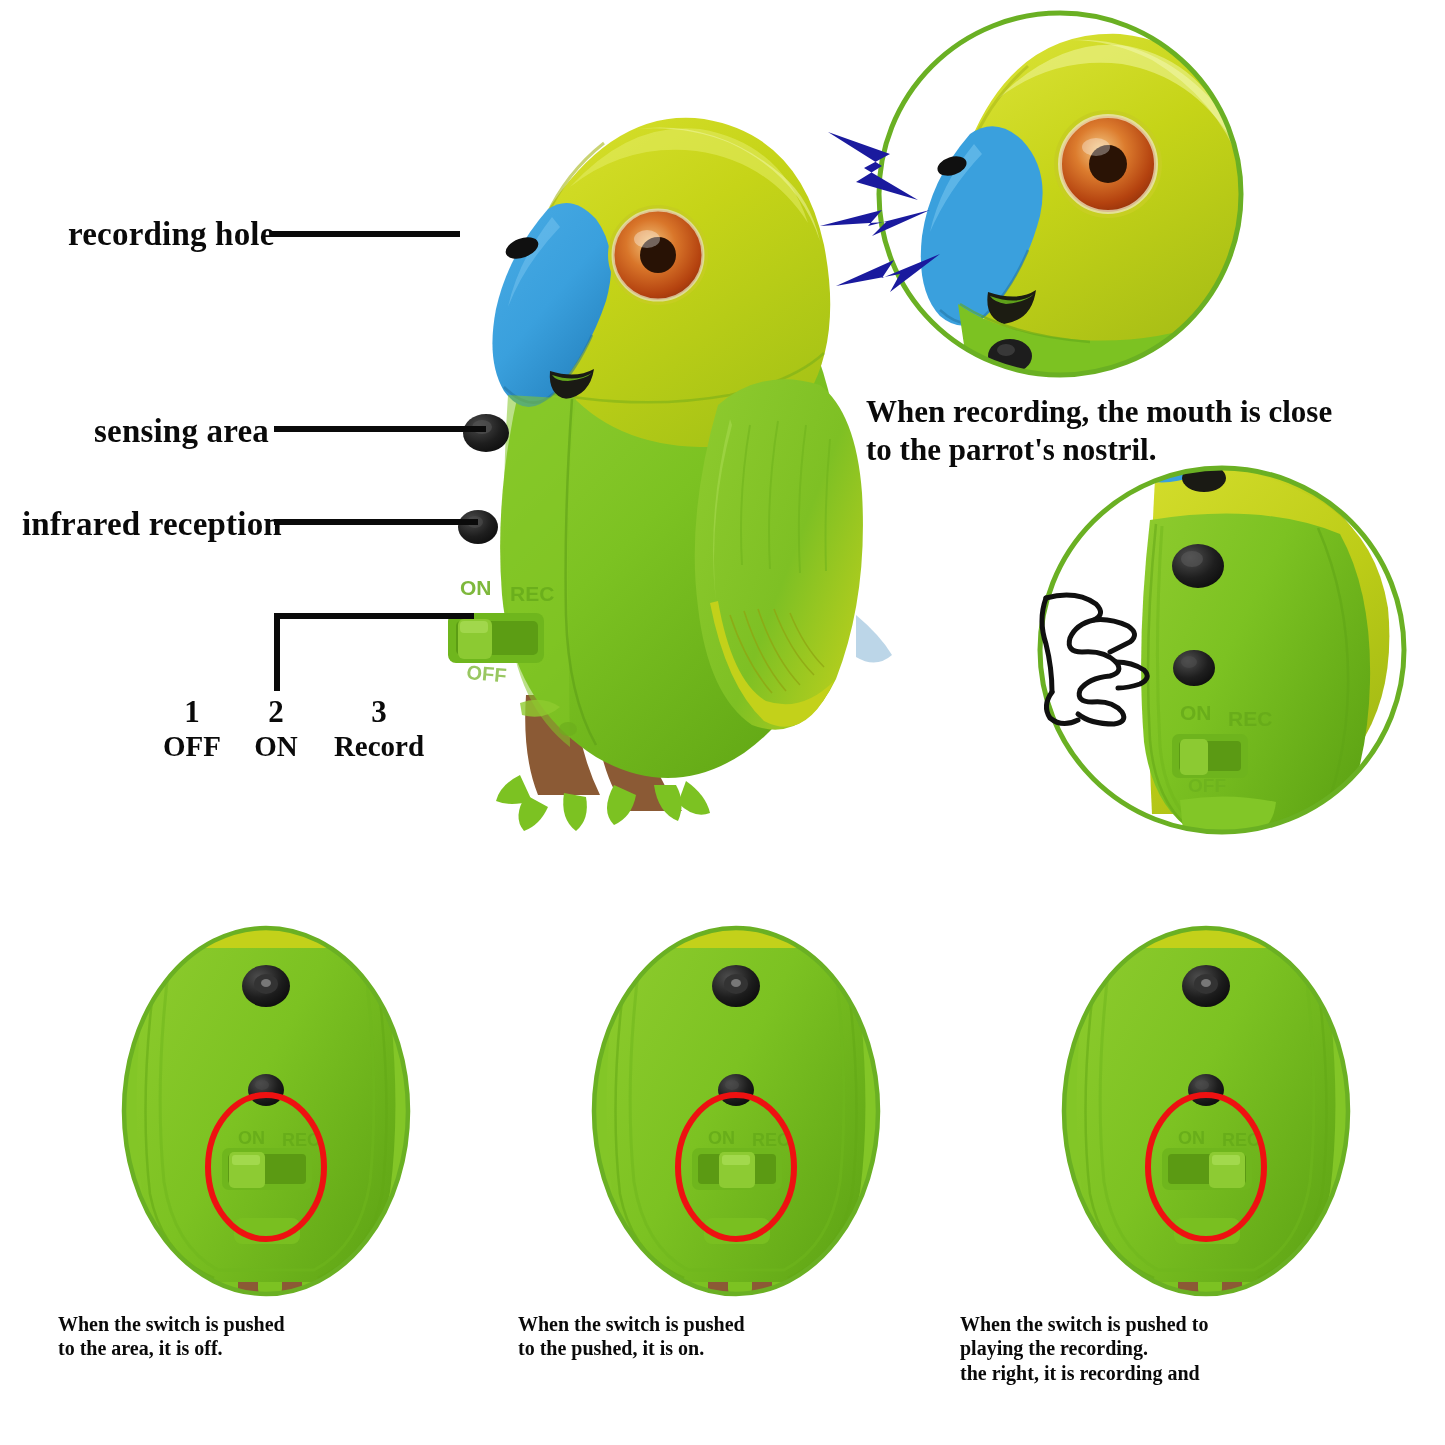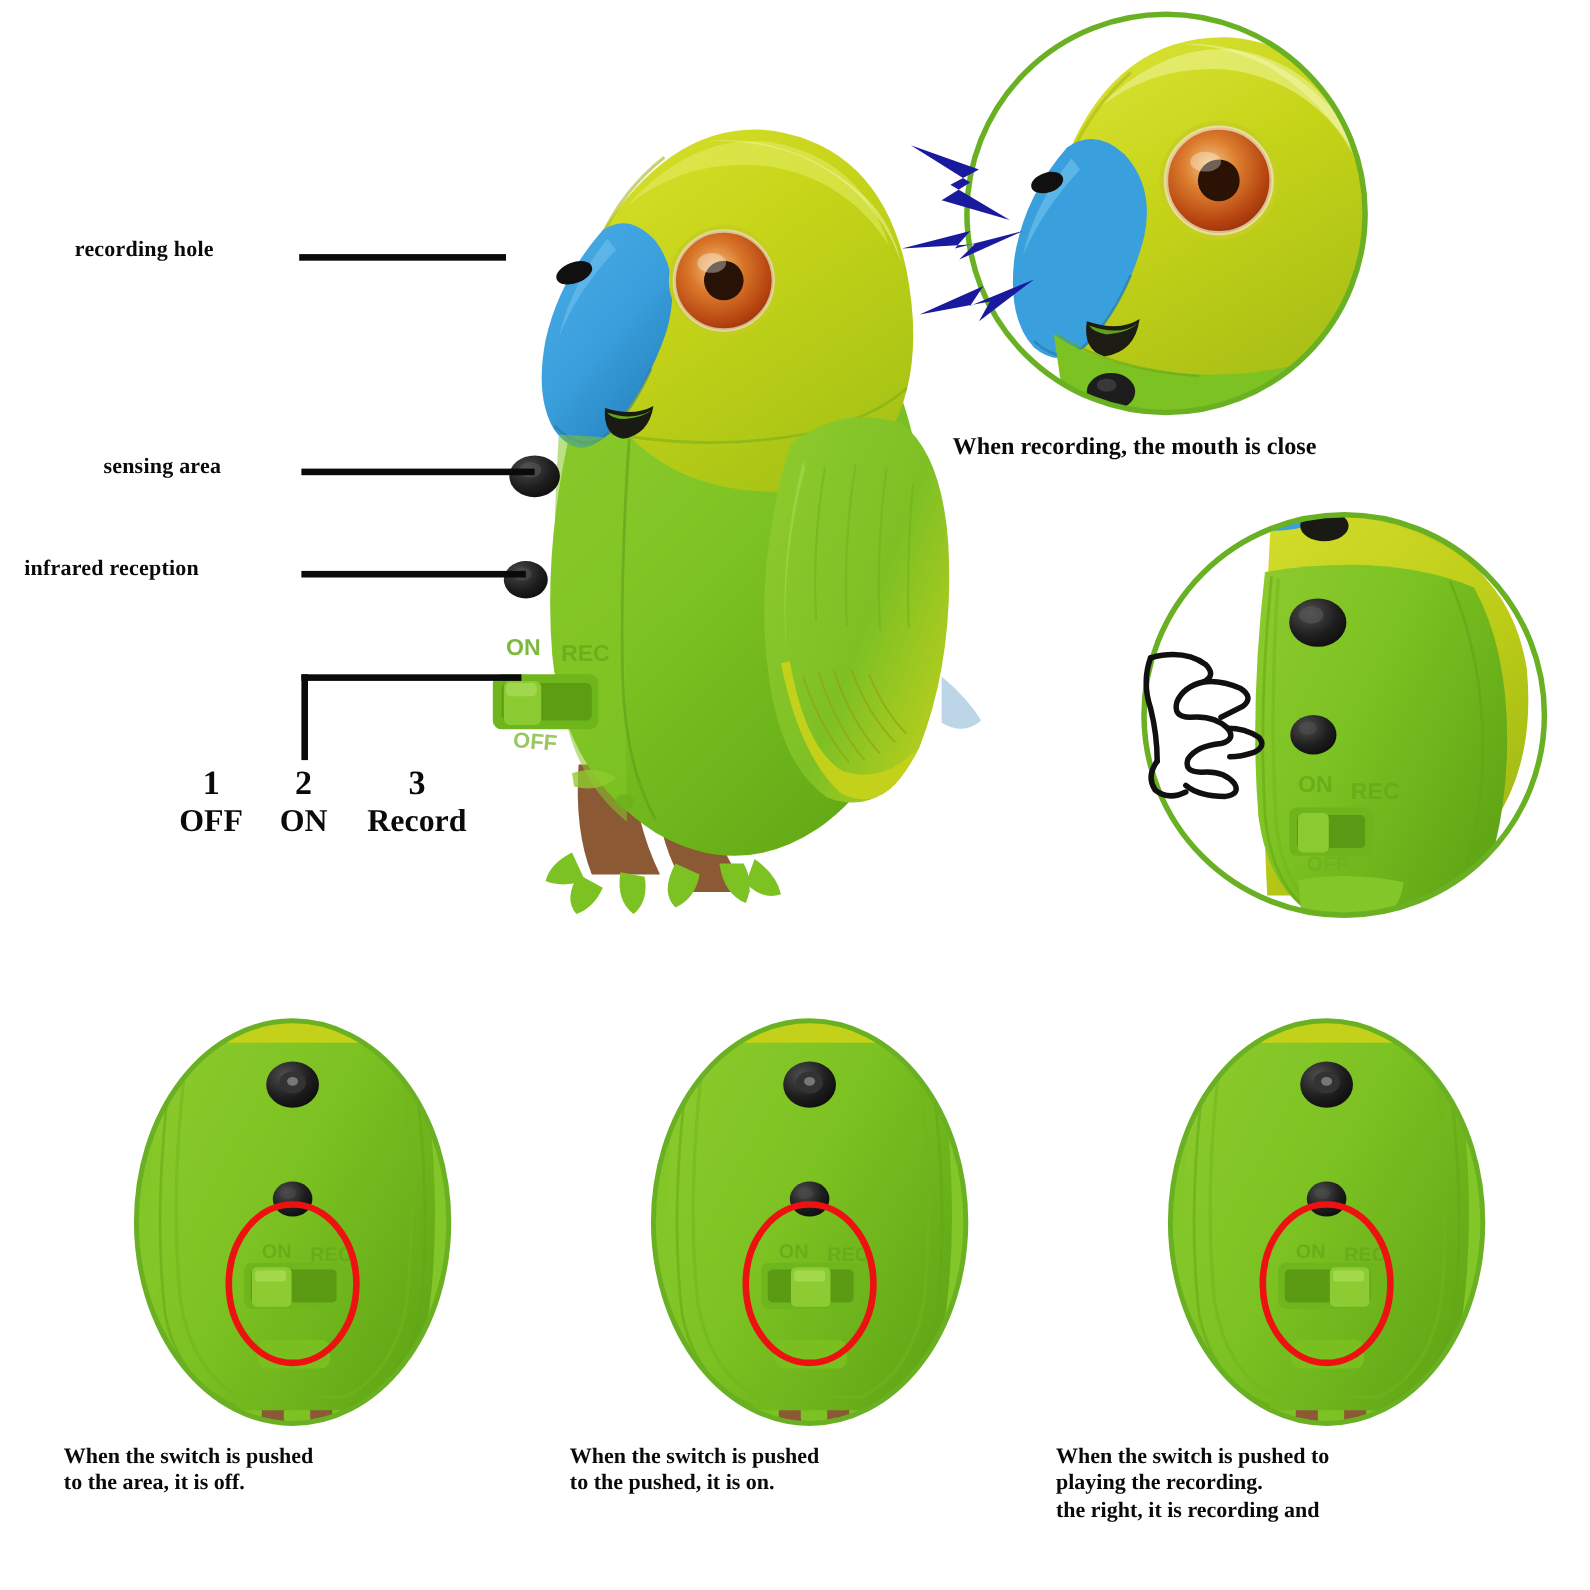--- a/index.html
+++ b/index.html
@@ -14,21 +14,21 @@
     position: relative;
     width: 1445px; height: 1445px;
     background: #ffffff;
   }
 
   
   .callout-label {
     position: absolute;
     font-family: "Liberation Serif", serif;
     font-weight: bold;
-    font-size: 20px;
+    font-size: 33px;
     color: #0a0a0a;
     white-space: nowrap;
     letter-spacing: 0.2px;
   }
   .leader {
     position: absolute;
     background: #0a0a0a;
     height: 6px;
   }
   .leader-v {
@@ -50,21 +50,21 @@
 
   
   .caption {
     position: absolute;
     font-family: "Liberation Serif", serif;
     font-weight: bold;
     font-size: 20px;
     line-height: 1.22;
     color: #0a0a0a;
   }
-  .caption-wide { font-size: 22px; }
+  .caption-wide { font-size: 31px; }
 
   
   .fig { position: absolute; }
   .fig svg { display: block; overflow: visible; }
 </style>
 </head>
 <body>
 
 <div id="page">
 
@@ -288,20 +288,21 @@
       <g fill="#1a1a9e">
         <path d="M8 128 L70 150 L44 164 L98 196 L36 178 L62 162 Z"></path>
         <path d="M0 222 L62 206 L48 222 L110 206 L52 232 L66 218 Z"></path>
         <path d="M16 282 L74 256 L62 274 L120 250 L70 288 L80 270 Z"></path>
       </g>
     </svg>
   </div>
 
   <div class="caption caption-wide" style="left:866px; top:393px; width:580px;">
     <div>When recording,  the mouth is close</div>
+    <div>to the parrot's nostril.</div>
   </div>
 
   <div class="fig" style="left:1032px; top:462px; width:410px; height:378px;">
     <svg width="410" height="378" viewBox="0 0 410 378">
       <defs>
         <clipPath id="clipCircle2">
           <circle cx="190" cy="188" r="182"></circle>
         </clipPath>
         <linearGradient id="bodyGrad2" x1="0" y1="0" x2="1" y2="0.7">
           <stop offset="0%" stop-color="#8ecb2e"></stop>

